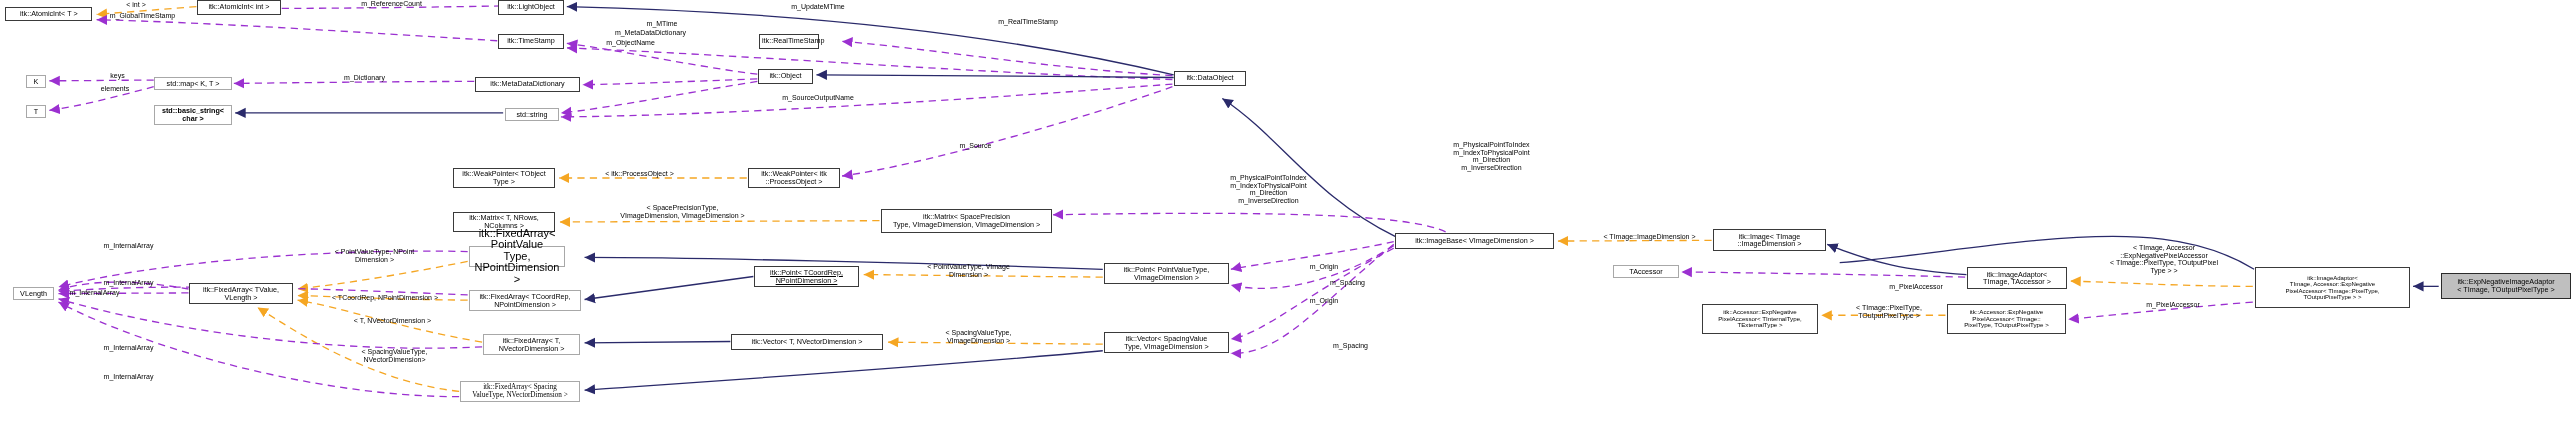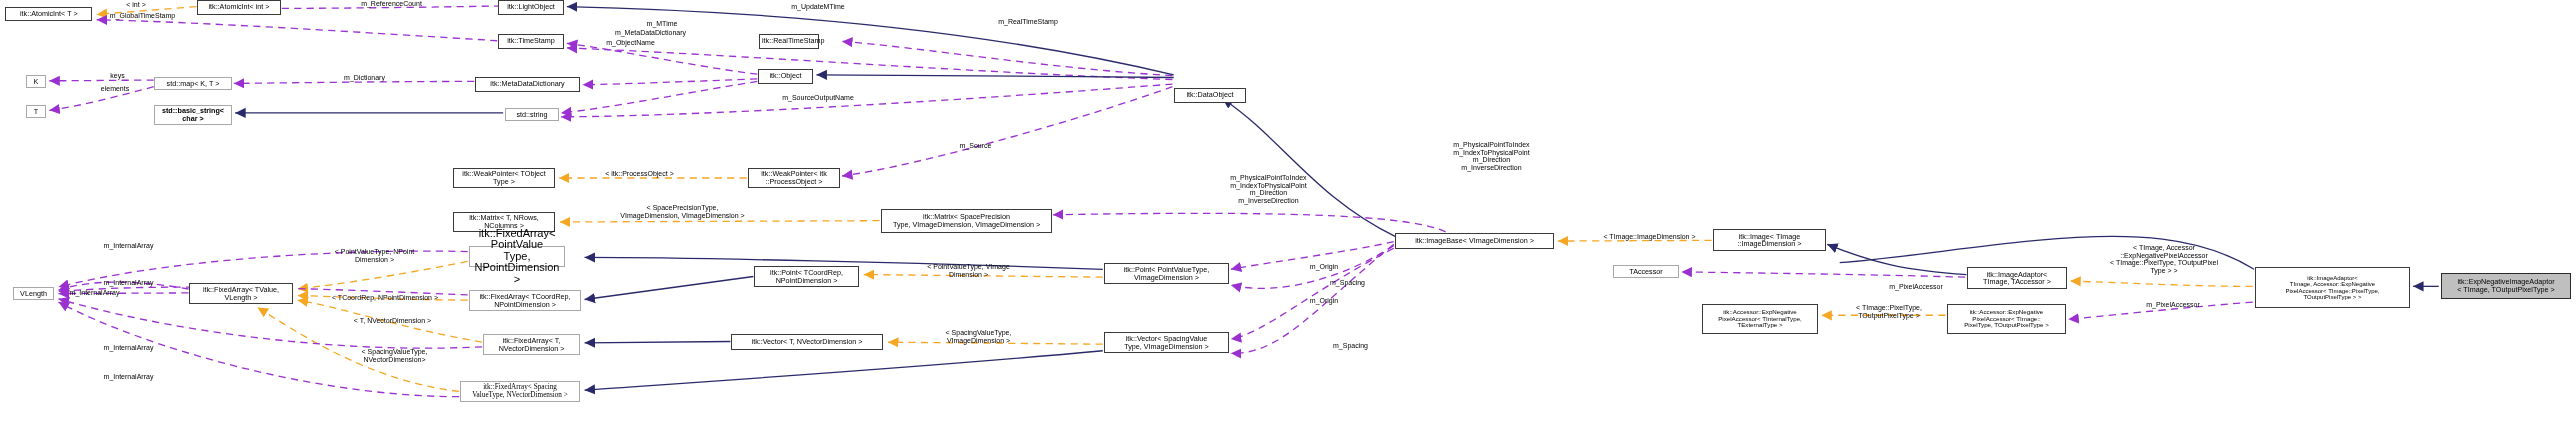--- a/index.html
+++ b/index.html
@@ -158,21 +158,21 @@
       <div class="node thick" style="left: 759px; top: 34px; width: 60px; height: 14.5px; font-size: 7.2px;">
         <div style="width: 100%;">
           <span>itk::RealTimeStamp</span>
         </div>
       </div>
       <div class="node thick" style="left: 758px; top: 69px; width: 55px; height: 14.5px; font-size: 7.2px;">
         <div style="width: 100%;">
           <span>itk::Object</span>
         </div>
       </div>
-      <div class="node thick" style="left: 1174px; top: 88px; width: 72px; height: 14.5px; font-size: 7.2px;">
+      <div class="node thick" style="left: 1174px; top: 71px; width: 72px; height: 14.5px; font-size: 7.2px;">
         <div style="width: 100%;">
           <span>itk::DataObject</span>
         </div>
       </div>
       <div class="node thin" style="left: 26px; top: 75px; width: 20px; height: 13px; font-size: 7.2px;">
         <div style="width: 100%;">
           <span>K</span>
         </div>
       </div>
       <div class="node thin" style="left: 26px; top: 105px; width: 20px; height: 13px; font-size: 7.2px;">
@@ -236,21 +236,21 @@
           <span>::ImageDimension &gt;</span>
         </div>
       </div>
       <div class="node thick" style="left: 1104px; top: 263px; width: 125px; height: 21px; font-size: 7.2px;">
         <div style="width: 100%;">
           <span>itk::Point&lt; PointValueType,</span>
           <span>VImageDimension &gt;</span>
         </div>
       </div>
       <div class="node thick" style="left: 754px; top: 266px; width: 105px; height: 21px; font-size: 7.2px;">
-        <div style="width: 100%;">
+        <div style="width: 100%; text-decoration: underline;">
           <span>itk::Point&lt; TCoordRep,</span>
           <span>NPointDimension &gt;</span>
         </div>
       </div>
       <div class="node thick" style="left: 1104px; top: 332px; width: 125px; height: 21px; font-size: 7.2px;">
         <div style="width: 100%;">
           <span>itk::Vector&lt; SpacingValue</span>
           <span>Type, VImageDimension &gt;</span>
         </div>
       </div>

